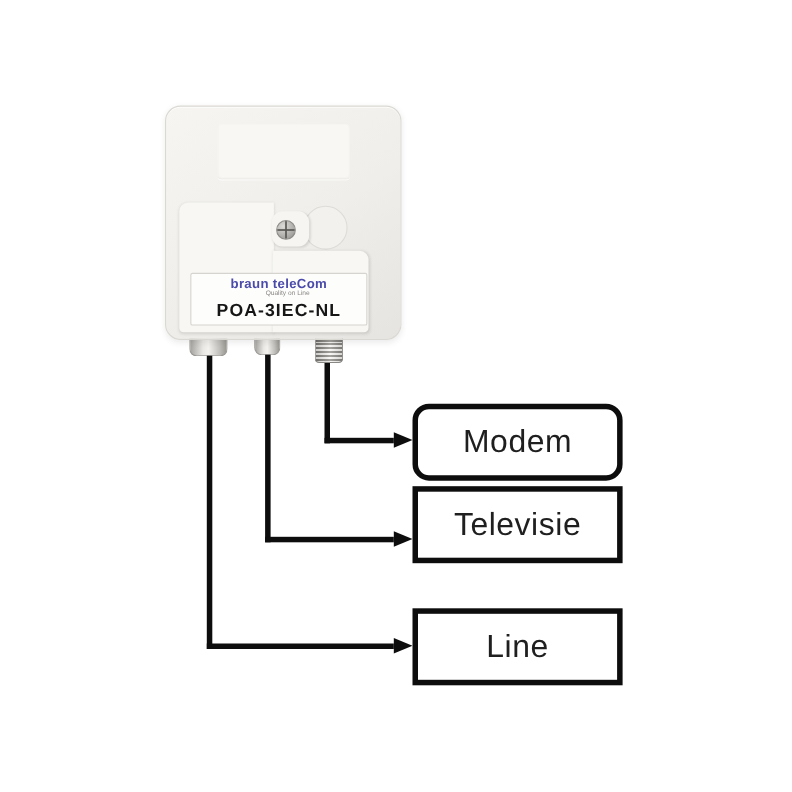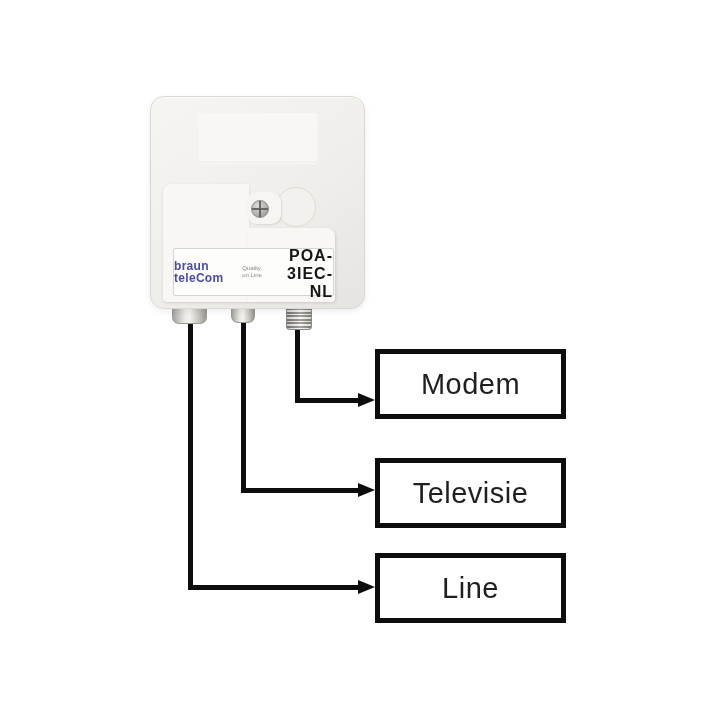--- a/index.html
+++ b/index.html
@@ -43,21 +43,21 @@
     position:absolute;left:100px;top:103px;width:16px;height:16px;border-radius:50%;
     background:
       linear-gradient(0deg, transparent 46%, rgba(90,88,84,0.85) 46%, rgba(90,88,84,0.85) 54%, transparent 54%),
       linear-gradient(90deg, transparent 46%, rgba(90,88,84,0.85) 46%, rgba(90,88,84,0.85) 54%, transparent 54%),
       radial-gradient(circle at 35% 30%, #dddbd7 0%, #b4b2ae 55%, #908e8a 100%);
     border:1px solid #8e8c88;z-index:4;
   }
   .label-strip{
     position:absolute;left:22px;top:151px;width:159px;height:46px;
     background:#fdfdfc;border:1px solid #d6d4ce;border-radius:2px;z-index:4;
-    display:flex;flex-direction:row;align-items:center;justify-content:center;
+    display:flex;flex-direction:column;align-items:center;justify-content:center;
   }
   .brand{font-size:12px;font-weight:bold;letter-spacing:0.3px;color:var(--brand-blue,#4a4aab);line-height:12px;}
   .tagline{font-size:6px;color:#8a8884;line-height:7px;padding-left:16px;}
   .model{font-size:16px;font-weight:bold;letter-spacing:1px;color:#161616;line-height:18px;margin-top:3px;text-align:right;}
   
   .connector{position:absolute;z-index:1;}
   .iec{
     background:linear-gradient(90deg,#a5a39f 0%,#e9e8e5 35%,#f3f2ef 50%,#c2c0bc 80%,#98968f 100%);
     border-radius:0 0 7px 7px;border:1px solid #9b9995;border-top:none;
   }
@@ -110,23 +110,23 @@
     <div class="cover-right"></div>
     <div class="screw-tab"></div>
     <div class="screw"></div>
     <div class="label-strip">
       <div class="brand">braun teleCom</div>
       <div class="tagline">Quality on Line</div>
       <div class="model">POA-3IEC-NL</div>
     </div>
   </div>
 
-  <div class="dest-box" style="top:349px;">
+  <div class="dest-box" style="top:367px;border-radius:15px;">
     <span>Modem</span>
   </div>
-  <div class="dest-box" style="top:458px;">
+  <div class="dest-box" style="top:442px;">
     <span>Televisie</span>
   </div>
   <div class="dest-box" style="top:553px;">
     <span>Line</span>
   </div>
 
 </div>
 
 </body></html>

